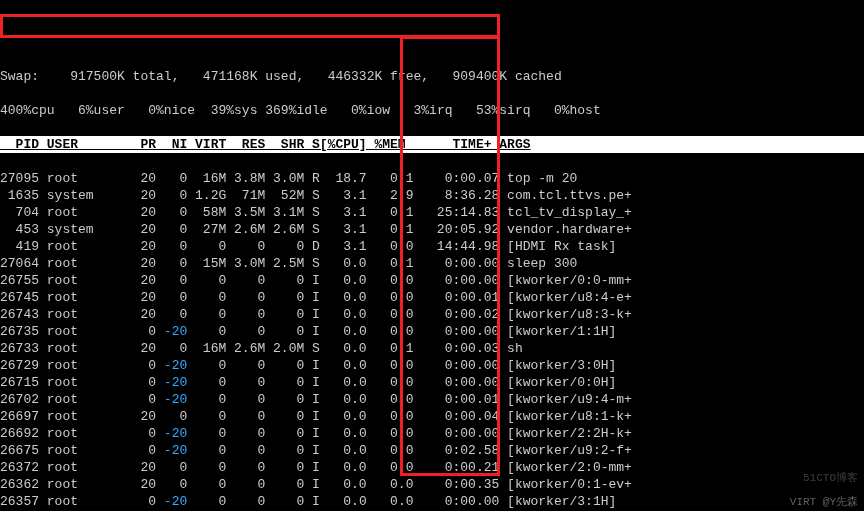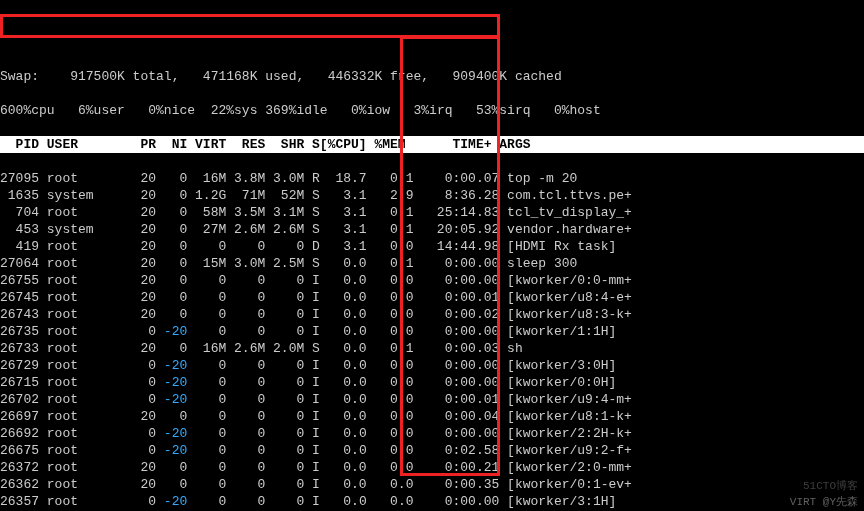--- a/index.html
+++ b/index.html
@@ -12,52 +12,53 @@
       width: 864px;
       height: 511px;
       overflow: hidden;
       white-space: pre;
       position: relative;
     }
     .header-row {
       background: #fff;
       color: #000;
       font-weight: bold;
+      text-decoration: underline;
     }
     .killarea {
       position: absolute;
       border: 3px solid #e22;
       pointer-events: none;
     }
     .box-top { top: 14px; left: 0; width: 500px; height: 24px; }
     .box-cpu { top: 36px; left: 400px; width: 100px; height: 440px; }
     .watermark {
       position: absolute;
       right: 6px;
-      bottom: 16px;
+      bottom: 24px;
       color: #666;
       font-size: 11px;
       opacity: .6;
     }
     .csdn {
       position: absolute;
       right: 6px;
       bottom: 0;
       color: #888;
       font-size: 11px;
       opacity: .7;
     }
   </style>
 </head>
 <body>
 
 
 
 <div>Swap:    917500K total,   471168K used,   446332K free,   909400K cached</div>
-<div><span>600%cpu   6%user   0%nice  22%sys 369%idle   0%iow</span><span>   3%irq   53%sirq   0%host</span></div>
+<div><span>400%cpu   6%user   0%nice  39%sys 369%idle   0%iow</span><span>   3%irq   53%sirq   0%host</span></div>
 <div class="header-row" id="hdr">  PID USER        PR  NI VIRT  RES  SHR S[%CPU] %MEM      TIME+ ARGS</div>
 <div id="tbl"><div>27095 root        20   0  16M 3.8M 3.0M R  18.7   0.1    0:00.07 top -m 20</div><div> 1635 system      20   0 1.2G  71M  52M S   3.1   2.9    8:36.28 com.tcl.ttvs.pe+</div><div>  704 root        20   0  58M 3.5M 3.1M S   3.1   0.1   25:14.83 tcl_tv_display_+</div><div>  453 system      20   0  27M 2.6M 2.6M S   3.1   0.1   20:05.92 vendor.hardware+</div><div>  419 root        20   0    0    0    0 D   3.1   0.0   14:44.98 [HDMI Rx task]</div><div>27064 root        20   0  15M 3.0M 2.5M S   0.0   0.1    0:00.00 sleep 300</div><div>26755 root        20   0    0    0    0 I   0.0   0.0    0:00.00 [kworker/0:0-mm+</div><div>26745 root        20   0    0    0    0 I   0.0   0.0    0:00.01 [kworker/u8:4-e+</div><div>26743 root        20   0    0    0    0 I   0.0   0.0    0:00.02 [kworker/u8:3-k+</div><div>26735 root         0<span style="color:#3af"> -20</span>    0    0    0 I   0.0   0.0    0:00.00 [kworker/1:1H]</div><div>26733 root        20   0  16M 2.6M 2.0M S   0.0   0.1    0:00.03 sh</div><div>26729 root         0<span style="color:#3af"> -20</span>    0    0    0 I   0.0   0.0    0:00.00 [kworker/3:0H]</div><div>26715 root         0<span style="color:#3af"> -20</span>    0    0    0 I   0.0   0.0    0:00.00 [kworker/0:0H]</div><div>26702 root         0<span style="color:#3af"> -20</span>    0    0    0 I   0.0   0.0    0:00.01 [kworker/u9:4-m+</div><div>26697 root        20   0    0    0    0 I   0.0   0.0    0:00.04 [kworker/u8:1-k+</div><div>26692 root         0<span style="color:#3af"> -20</span>    0    0    0 I   0.0   0.0    0:00.00 [kworker/2:2H-k+</div><div>26675 root         0<span style="color:#3af"> -20</span>    0    0    0 I   0.0   0.0    0:02.58 [kworker/u9:2-f+</div><div>26372 root        20   0    0    0    0 I   0.0   0.0    0:00.21 [kworker/2:0-mm+</div><div>26362 root        20   0    0    0    0 I   0.0   0.0    0:00.35 [kworker/0:1-ev+</div><div>26357 root         0<span style="color:#3af"> -20</span>    0    0    0 I   0.0   0.0    0:00.00 [kworker/3:1H]</div></div>
 
 
 
 
 <div class="killarea box-top"></div>
 <div class="killarea box-cpu"></div>
 <div class="watermark">51CTO博客</div>
 <div class="csdn">VIRT @Y先森</div>

